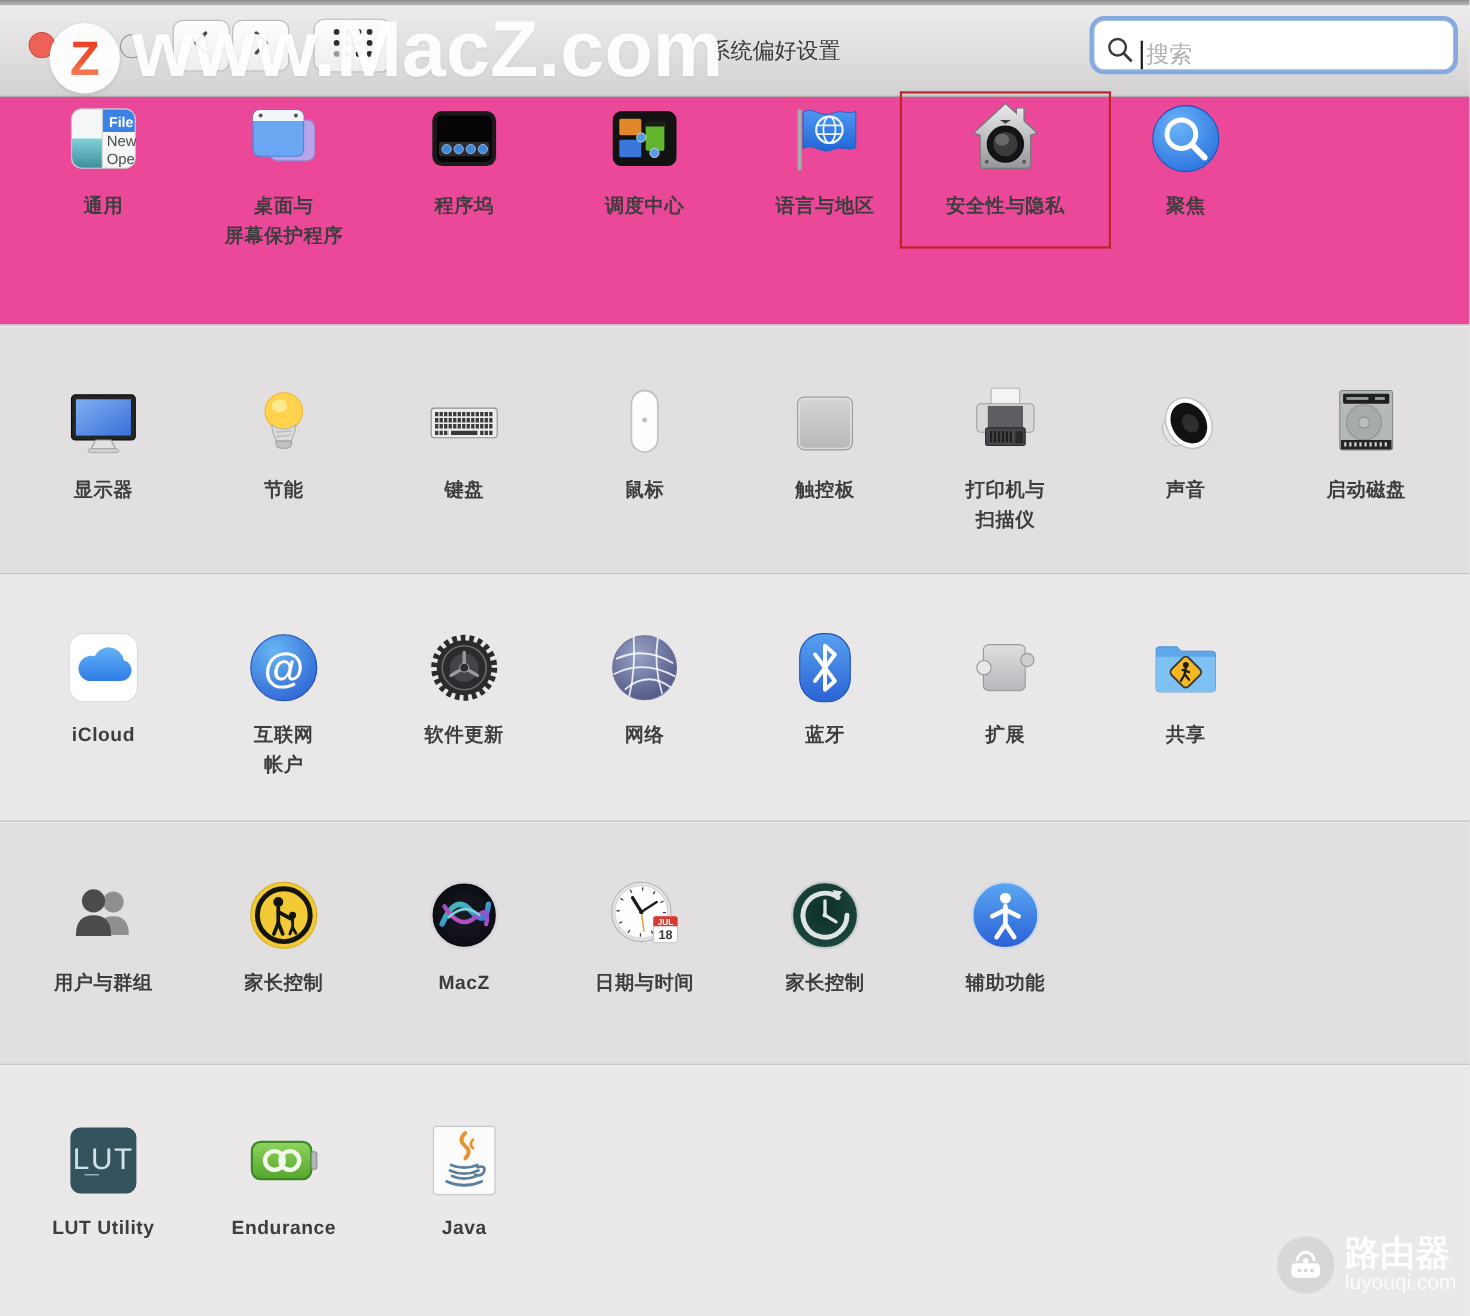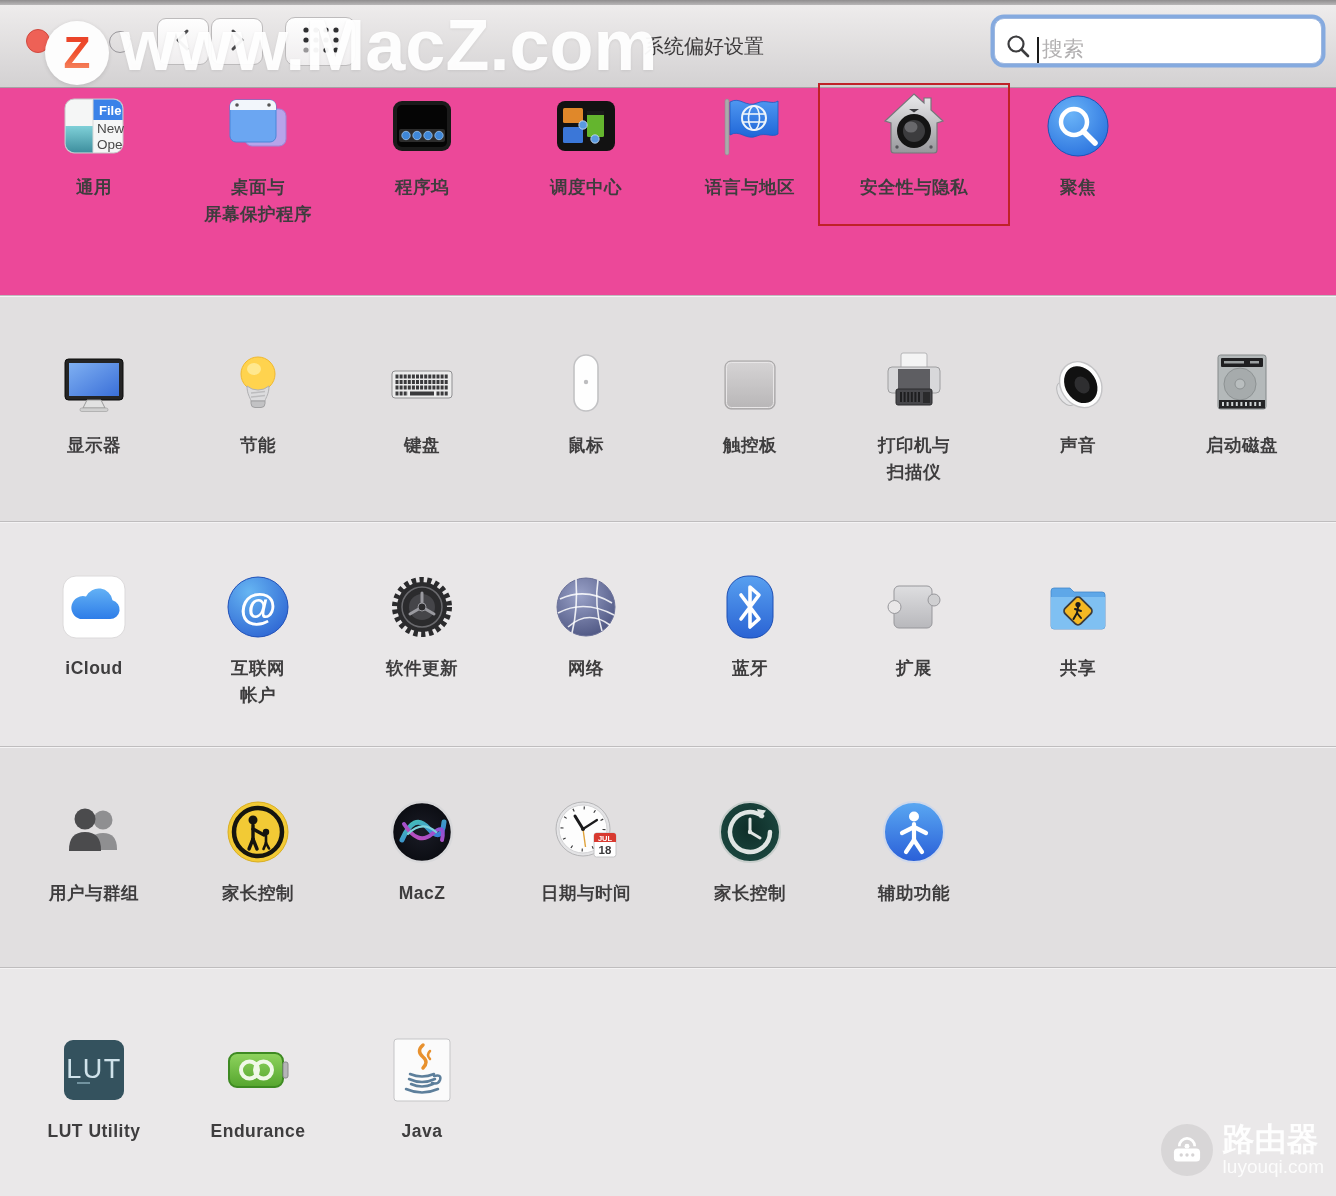--- a/index.html
+++ b/index.html
@@ -38,21 +38,21 @@
   .wm-router-texts{margin-left:10px;}
   .wm-router-name{font-size:32px;font-weight:bold;color:rgba(255,255,255,0.95);line-height:34px;}
   .wm-router-domain{font-size:19px;color:rgba(255,255,255,0.85);line-height:22px;}
   
   .prefs-row{box-sizing:border-box;}
   .prefs-row + .prefs-row{border-top:1px solid #bfbdbe;box-shadow:inset 0 1px 0 #f4f3f4;}
   .row-1{height:207px;background:#ec4899;}
   .row-2{height:226px;padding-top:50px;background:#e1dfe0;}
   .row-3{height:225px;padding-top:47px;background:#e9e7e8;}
   .row-4{height:221px;padding-top:47px;background:#e1dfe0;}
-  .row-5{height:229px;padding-top:64px;background:#eae8e9;}
+  .row-5{height:229px;padding-top:49px;background:#eae8e9;}
   .row-grid{display:grid;grid-template-columns:repeat(8,164px);padding:0 12px;}
   .pref-item{position:relative;display:flex;flex-direction:column;align-items:center;cursor:default;}
   .icon-wrap{position:relative;width:76px;height:76px;}
   .icon-wrap svg{display:block;width:76px;height:76px;}
   .pref-label{margin-top:10px;font-size:17.5px;line-height:27px;color:#3e3d3e;
     text-align:center;white-space:pre-line;letter-spacing:0.5px;font-weight:bold;}
   .pref-item.highlighted::after{content:"";position:absolute;left:50%;transform:translateX(-50%);
     top:-5px;width:188px;height:139px;border:2.5px solid #bf2228;pointer-events:none;z-index:5;}
   .badge{position:absolute;top:-8px;right:-1px;width:30px;height:30px;border-radius:50%;
     background:#d93831;box-shadow:0 1px 2px rgba(0,0,0,0.15);}

